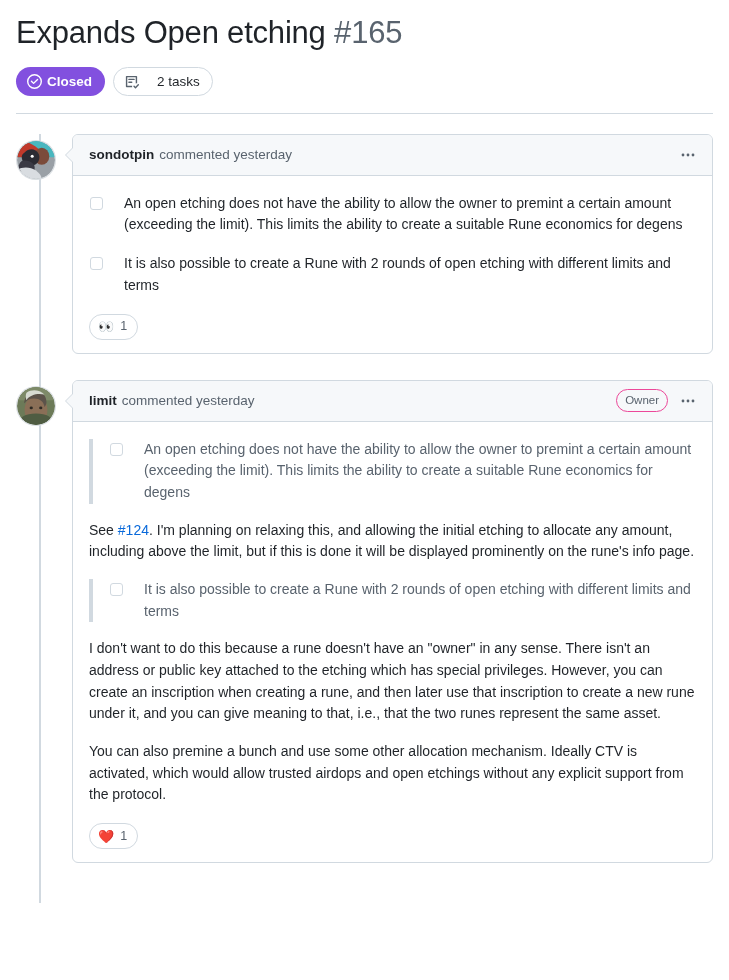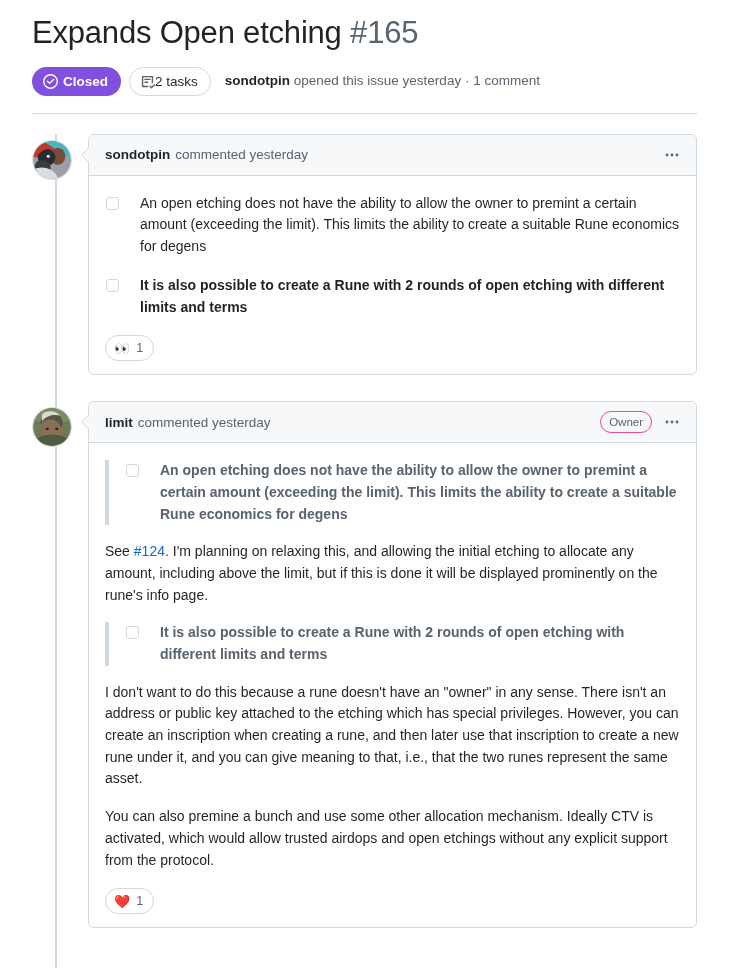--- a/index.html
+++ b/index.html
@@ -14,21 +14,21 @@
     overflow: hidden;
     font-family: "Liberation Sans", sans-serif;
     color: #1f2328;
     -webkit-font-smoothing: antialiased;
   }
 
   .page {
     width: 729px;
     height: 708px;
     position: relative;
-    padding: 0 32px;
+    padding: 0 16px;
   }
 
   
   .issue-header {
     padding-top: 14px;
   }
   .issue-title {
     font-size: 31px;
     line-height: 1.25;
     font-weight: 400;
@@ -60,21 +60,21 @@
     font-weight: bold;
     line-height: 1;
     height: 29px;
     cursor: pointer;
   }
   .state-badge svg { display: block; }
 
   .tasks-pill {
     display: inline-flex;
     align-items: center;
-    gap: 0;
+    gap: 18px;
     border: 1px solid #d1d9e0;
     border-radius: 2em;
     padding: 5px 12px 5px 10px;
     font-size: 13.5px;
     color: #1f2328;
     height: 29px;
     background: #fff;
     cursor: pointer;
   }
   .tasks-pill svg { display: block; color: #59636e; }
@@ -210,21 +210,21 @@
     color: #1f2328;
   }
 
   .task-item {
     display: flex;
     align-items: flex-start;
     gap: 21px;
     margin-bottom: 17px;
     padding-left: 1px;
   }
-  .task-item:last-child { margin-bottom: 0; font-weight: bold; }
+  .task-item:last-child { margin-bottom: 0; }
   .task-checkbox {
     flex: 0 0 auto;
     width: 13px;
     height: 13px;
     margin-top: 4px;
     border: 1px solid #d1d9e0;
     border-radius: 3px;
     background: #ffffff;
     cursor: pointer;
   }
@@ -293,21 +293,20 @@
         <span>
           <svg width="15" height="15" viewBox="0 0 16 16" fill="currentColor" aria-hidden="true">
             <path d="M2 2.75A.75.75 0 012.75 2h10.5a.75.75 0 01.75.75v7.24a2.2 2.2 0 00-1.5.02V3.5h-9v9h5.26a2.2 2.2 0 00.02 1.5H2.75a.75.75 0 01-.75-.75V2.75z"></path>
             <path d="M4.5 5.75A.75.75 0 015.25 5h5.5a.75.75 0 010 1.5h-5.5a.75.75 0 01-.75-.75zm0 3A.75.75 0 015.25 8h3a.75.75 0 010 1.5h-3a.75.75 0 01-.75-.75z"></path>
             <path d="M15.78 11.03a.75.75 0 010 1.06l-3 3a.75.75 0 01-1.06 0l-1.5-1.5a.75.75 0 111.06-1.06l.97.97 2.47-2.47a.75.75 0 011.06 0z"></path>
           </svg>
         </span>
         <span>2 tasks</span>
       </span>
 
-      <span class="meta-text"><span class="author">sondotpin</span><span> opened this issue yesterday · 1 comment</span></span>
     </div>
 
     <div class="header-rule"></div>
   </div>
 
   <div class="timeline">
     <div class="timeline-line"></div>
 
     <div class="timeline-item">
 

